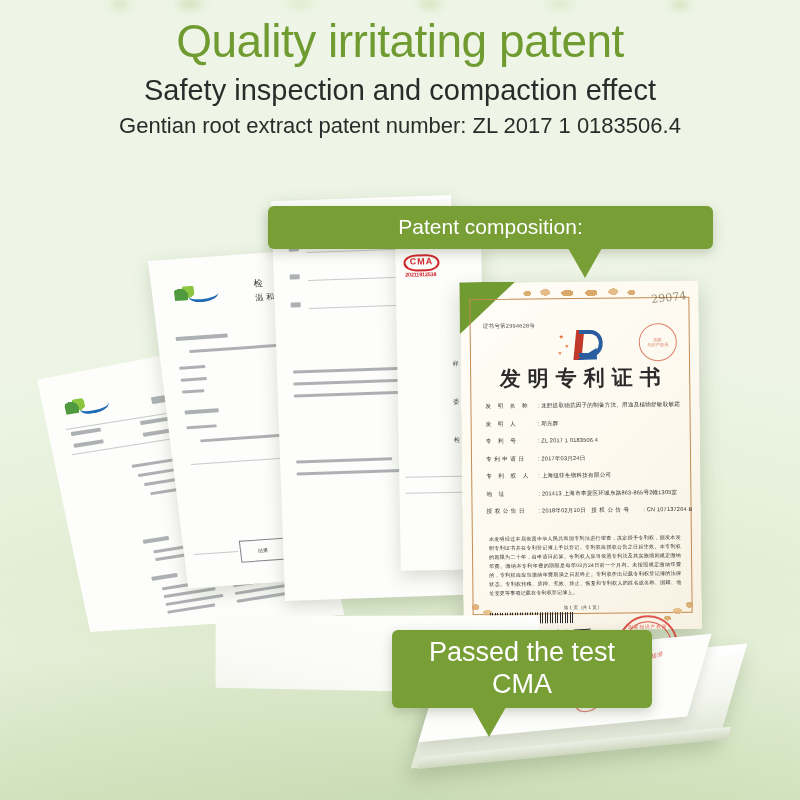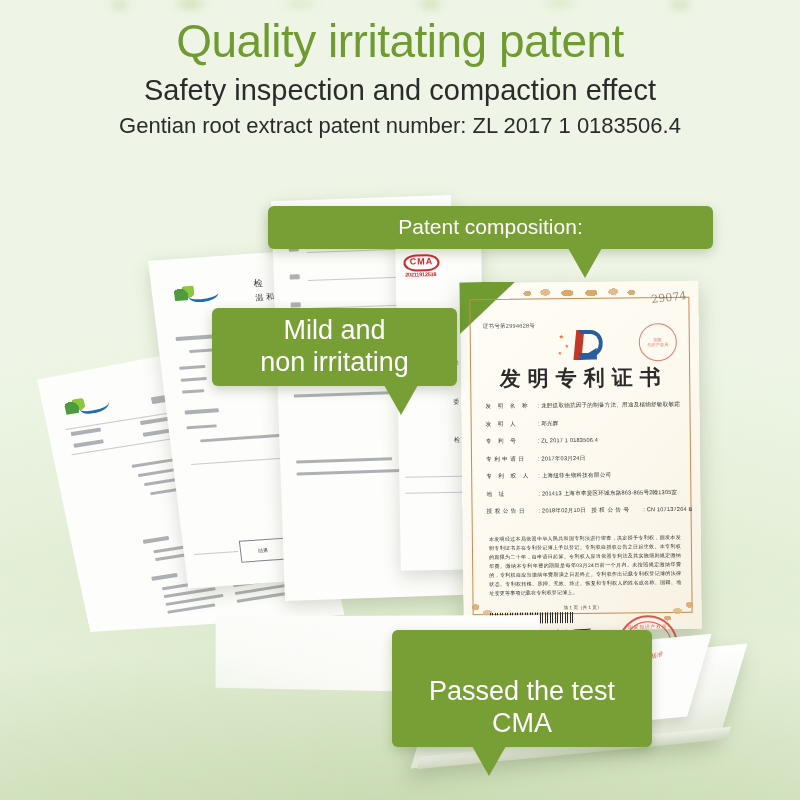--- a/index.html
+++ b/index.html
@@ -167,21 +167,21 @@
 
   #co-mild{left:212px;top:308px;width:245px;}
   #co-mild .txt{font-size:27px;padding:7px 12px;}
   #co-mild .tail{left:172px;bottom:-29px;}
 
   #co-oil{left:30px;top:564px;width:266px;}
   #co-oil .txt{font-size:24px;padding:9px 12px;}
   #co-oil .tail{left:158px;top:-25px;}
 
   #co-cma{left:392px;top:630px;width:260px;}
-  #co-cma .txt{font-size:27px;padding:7px 12px;margin-top:39px;}
+  #co-cma .txt{font-size:27px;padding:7px 12px;}
   #co-cma .tail{left:80px;bottom:-29px;}
 </style>
 </head>
 <body>
 
 <div id="stage">
   <div class="bg"></div>
   <div class="bg-leaves"></div>
   <div class="bg-floor"></div>
 
@@ -351,27 +351,20 @@
     <div class="ink" style="left:120px;top:116px;width:120px;height:3px;"></div>
   </div>
 
   <div class="callout" id="co-patent">
     <span class="txt">
       <span>Patent composition:</span><br>
     </span>
     <span class="tail down"></span>
   </div>
 
-  <div class="callout" id="co-mild">
-    <span class="txt">
-      <span>Mild and</span><br>
-      <span>non irritating</span>
-    </span>
-    <span class="tail down"></span>
-  </div>
 
 
   <div class="callout" id="co-cma">
     <span class="txt">
       <span>Passed the test</span><br>
       <span>CMA</span>
     </span>
     <span class="tail down"></span>
   </div>
 </div>

